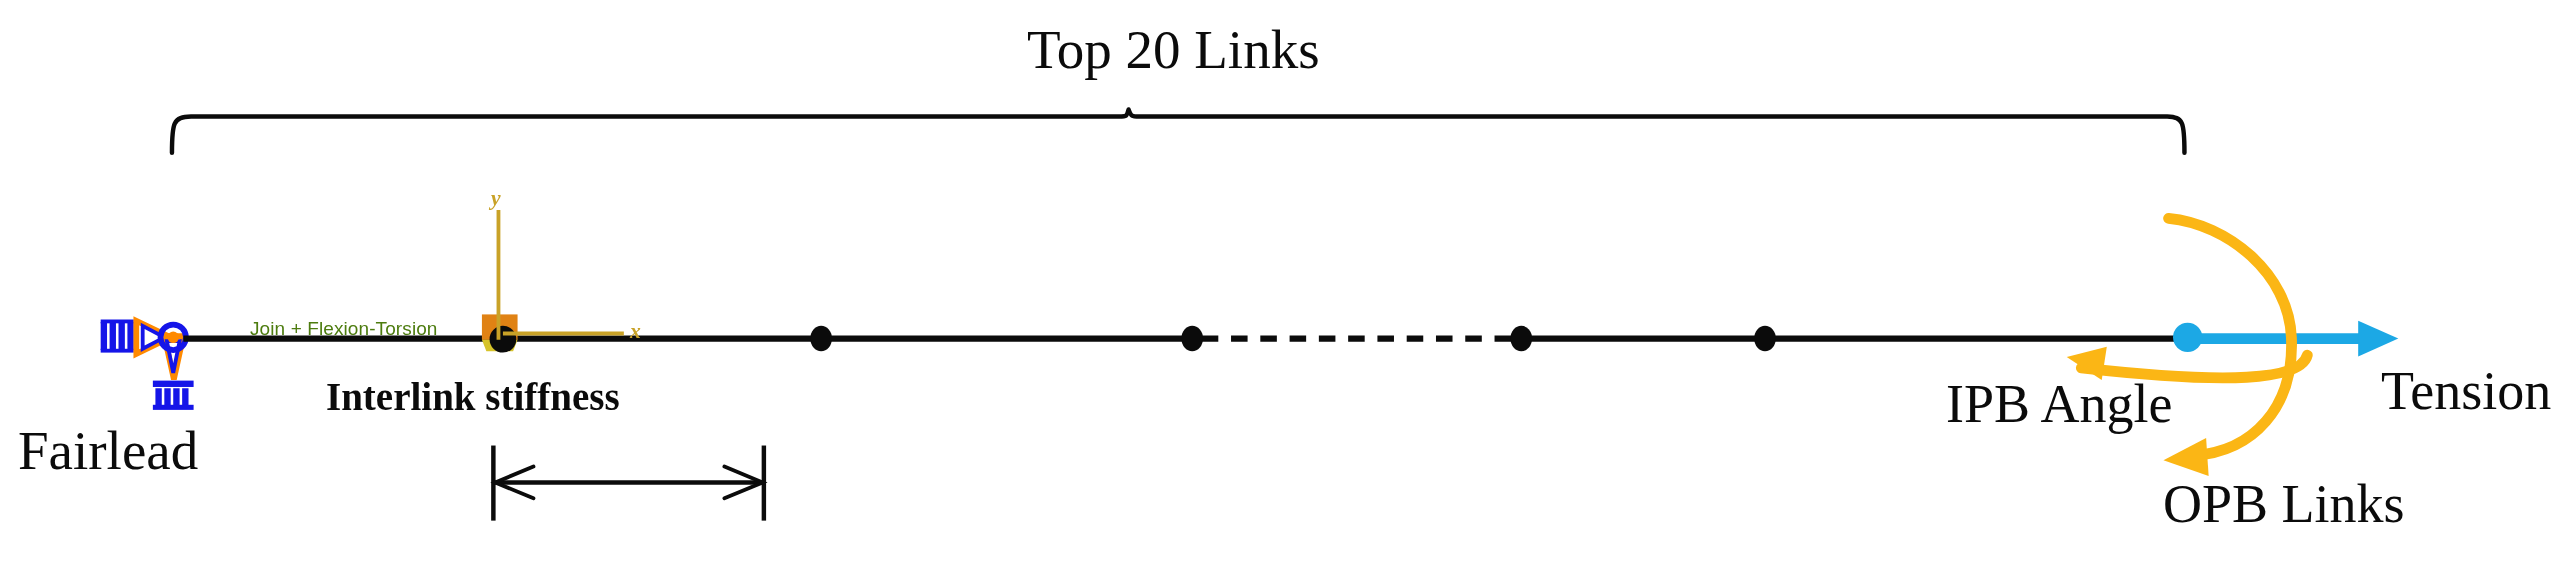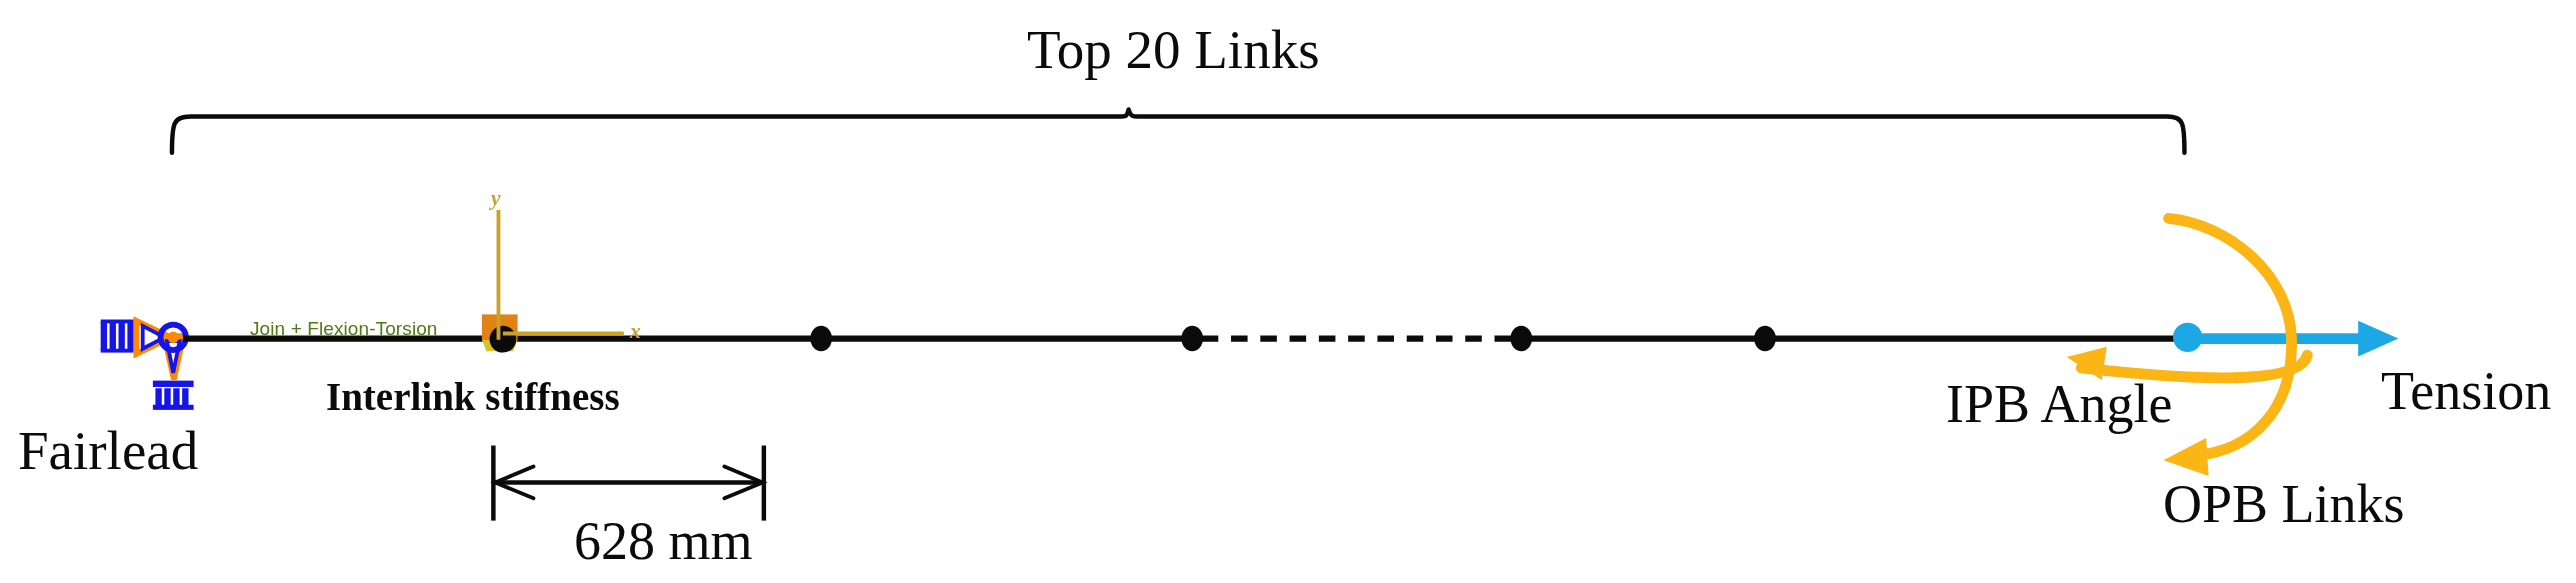--- a/index.html
+++ b/index.html
@@ -160,21 +160,20 @@
   <div class="lbl lbl-gold" style="left:250px; top:311px;">Join + Flexion-Torsion</div>
 
   <div class="lbl lbl-axis" style="left:491px; top:188px;">y</div>
 
   <div class="lbl lbl-axis" style="left:630px; top:321px;">x</div>
 
   <div class="lbl lbl-serif-sm" style="left:326px; top:377px;font-weight:bold;">Interlink stiffness</div>
 
   <div class="lbl lbl-serif-big" style="left:18px; top:416px;margin-top:7px;">Fairlead</div>
 
-  <div class="lbl lbl-serif-mid" style="left:574px; top:514px;">628 mm</div>
 
   <div class="lbl lbl-serif-mid" style="left:1946px; top:377px;">IPB Angle</div>
 
   <div class="lbl lbl-serif-mid" style="left:2163px; top:477px;">OPB Links</div>
 
   <div class="lbl lbl-serif-mid" style="left:2381px; top:364px;">Tension</div>
 
 </div>
 
 

